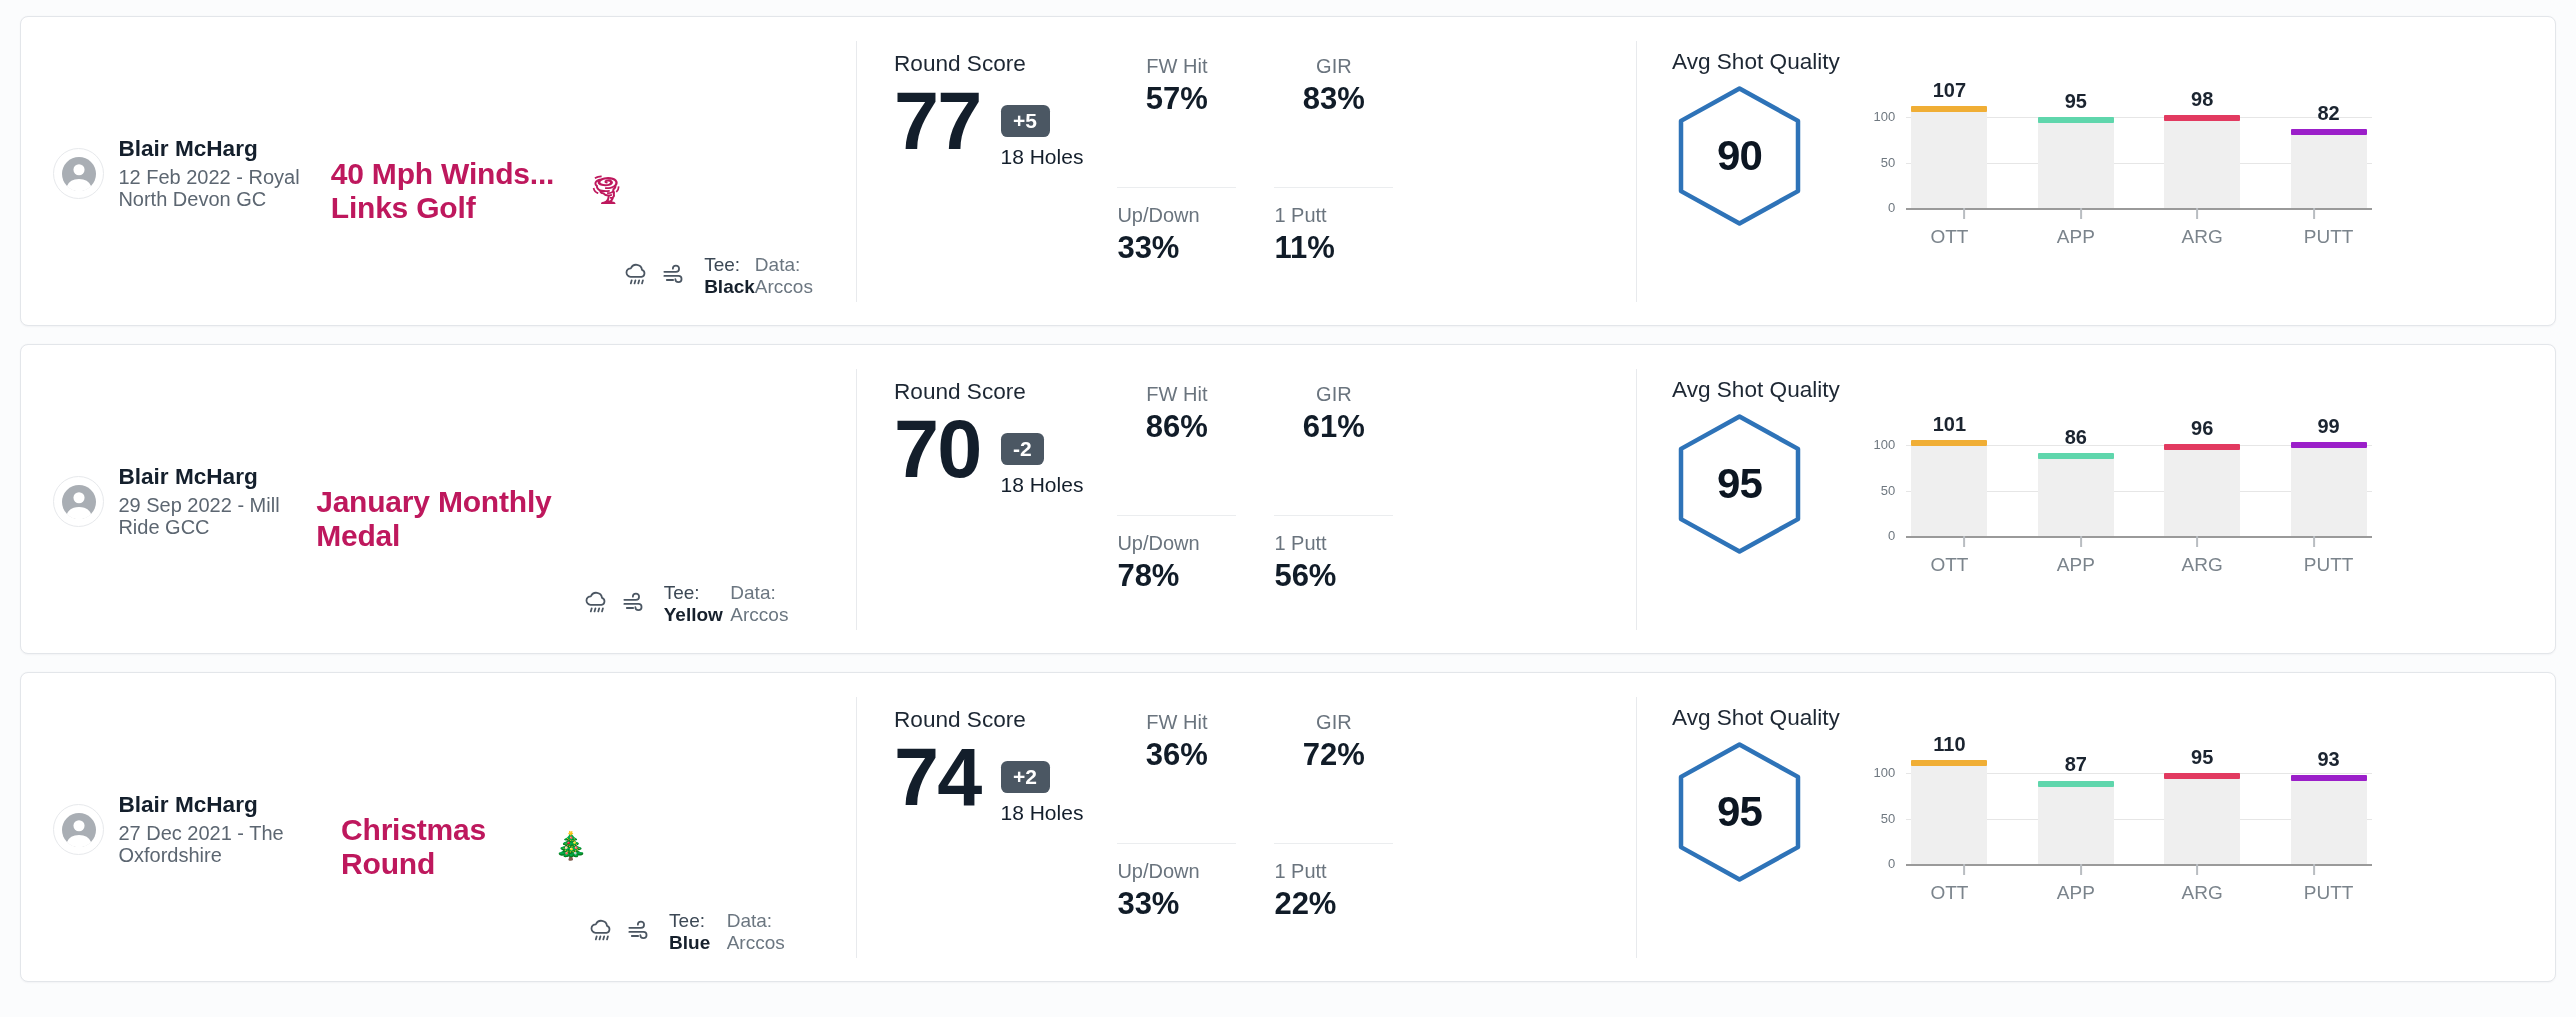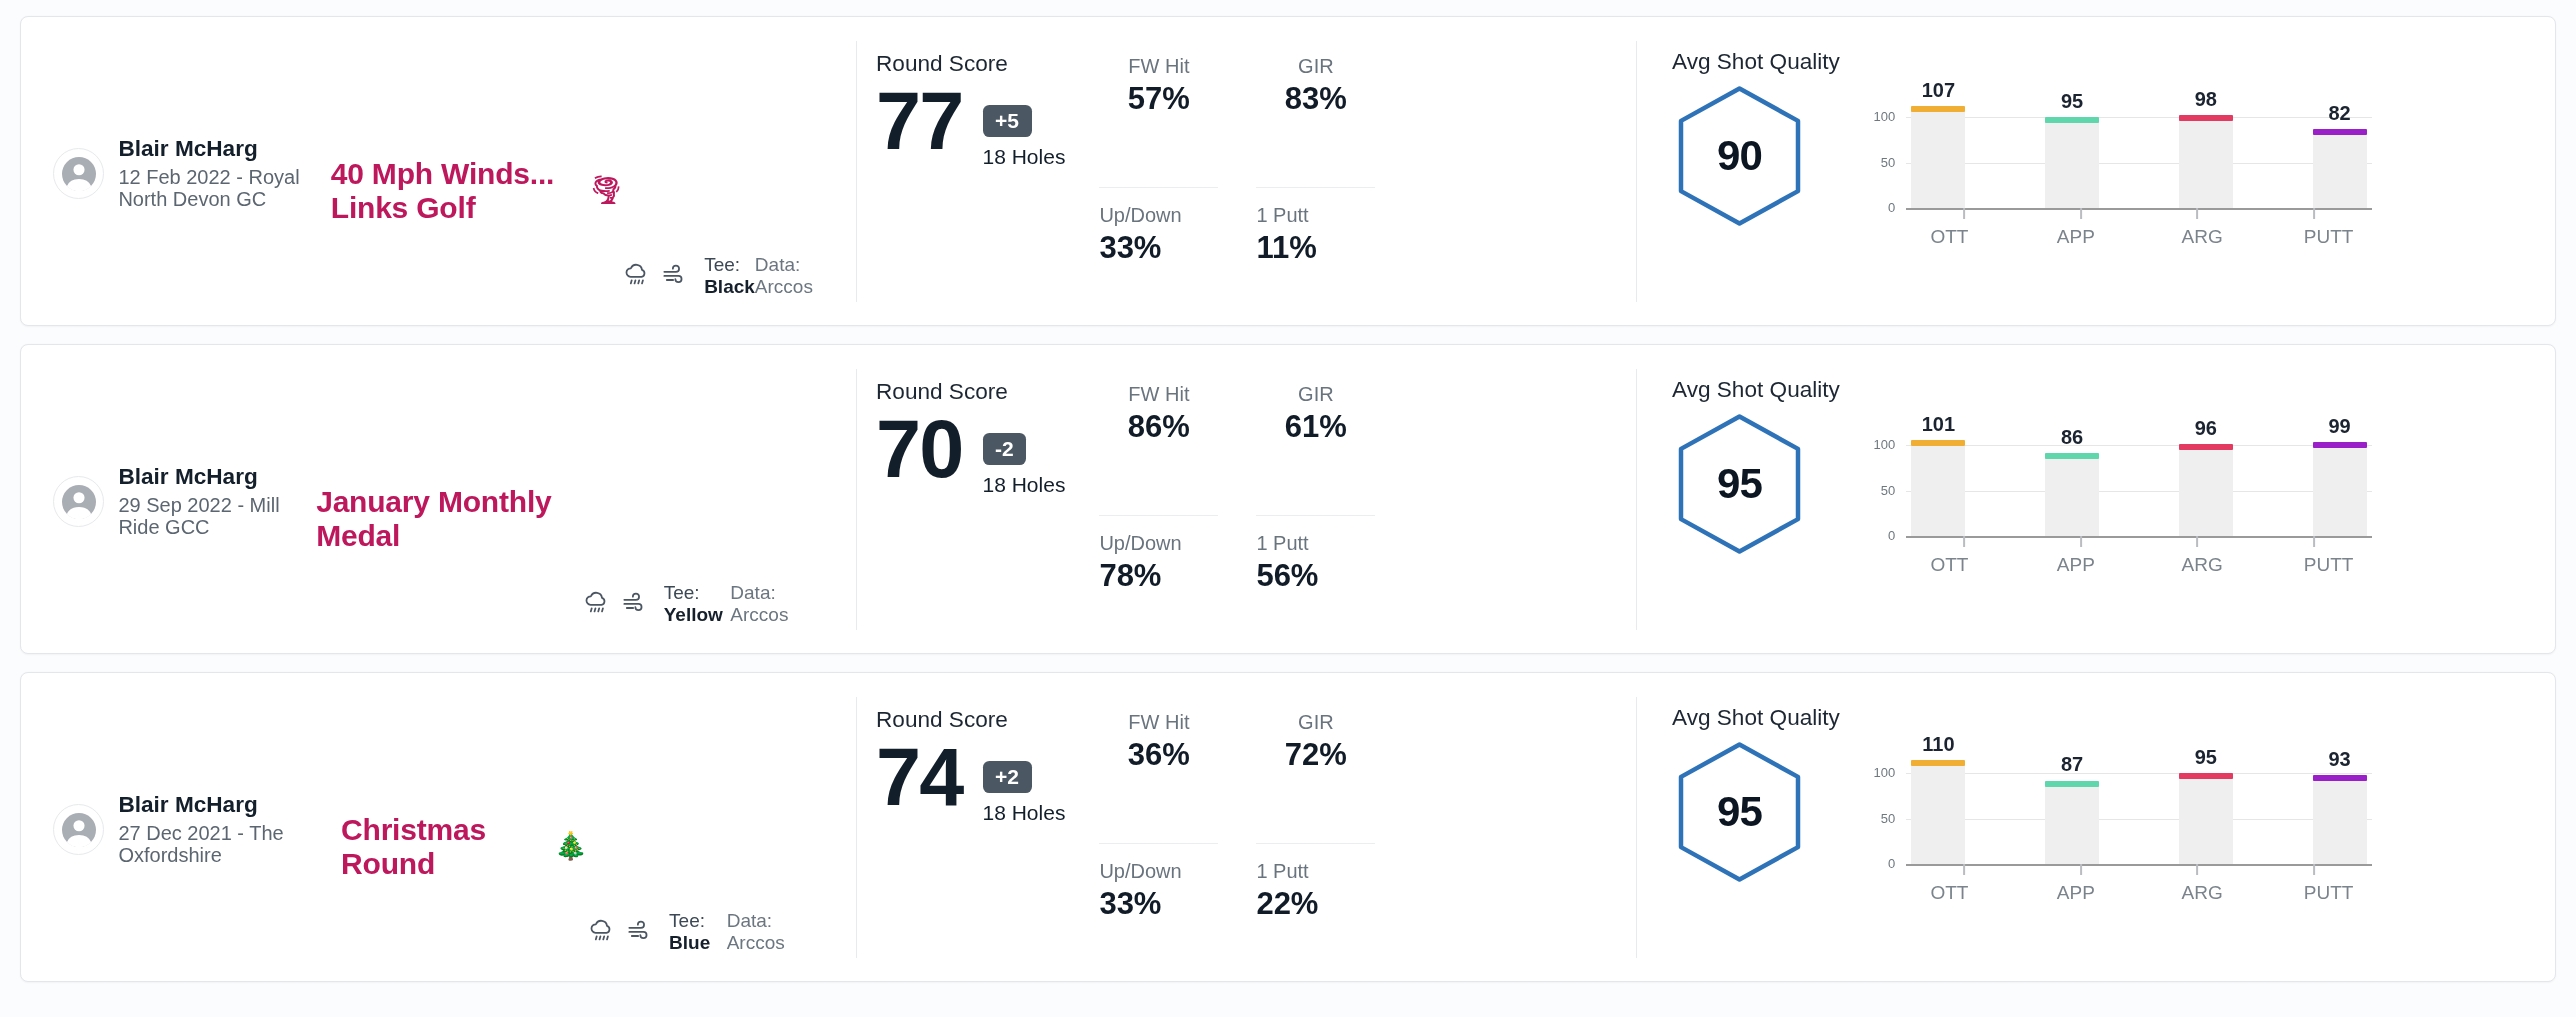--- a/index.html
+++ b/index.html
@@ -94,21 +94,21 @@
     width: 0.9px;
     background: #e8eaed;
   }
   .vdiv-1 { left: 835px; }
   .vdiv-2 { left: 1615px; }
 
   
   .score-pane {
     width: 780px;
     flex: 0 0 780px;
-    padding: 32px 36px 0 20px;
+    padding: 32px 36px 0 38px;
     display: flex;
     gap: 34px;
   }
 
   .score-block { padding-top: 1.8px; }
   .score-label {
     font-size: 22.6px; color: #1d2733; font-weight: normal;
   }
   .score-row {
     display: flex; align-items: flex-start; gap: 20px; margin-top: 3.6px;
@@ -189,21 +189,21 @@
     white-space: nowrap;
   }
 
   .bars {
     position: absolute; inset: 0;
     display: flex; justify-content: space-between;
     align-items: flex-end;
     padding: 0 5.4px;
   }
   .bar-col {
-    width: 54px;
+    width: 76px;
     height: 100%;
     position: relative;
     display: flex; flex-direction: column; justify-content: flex-end;
   }
   .bar-fill {
     width: 100%;
     background: #efefef;
     position: relative;
   }
   .bar-cap {

